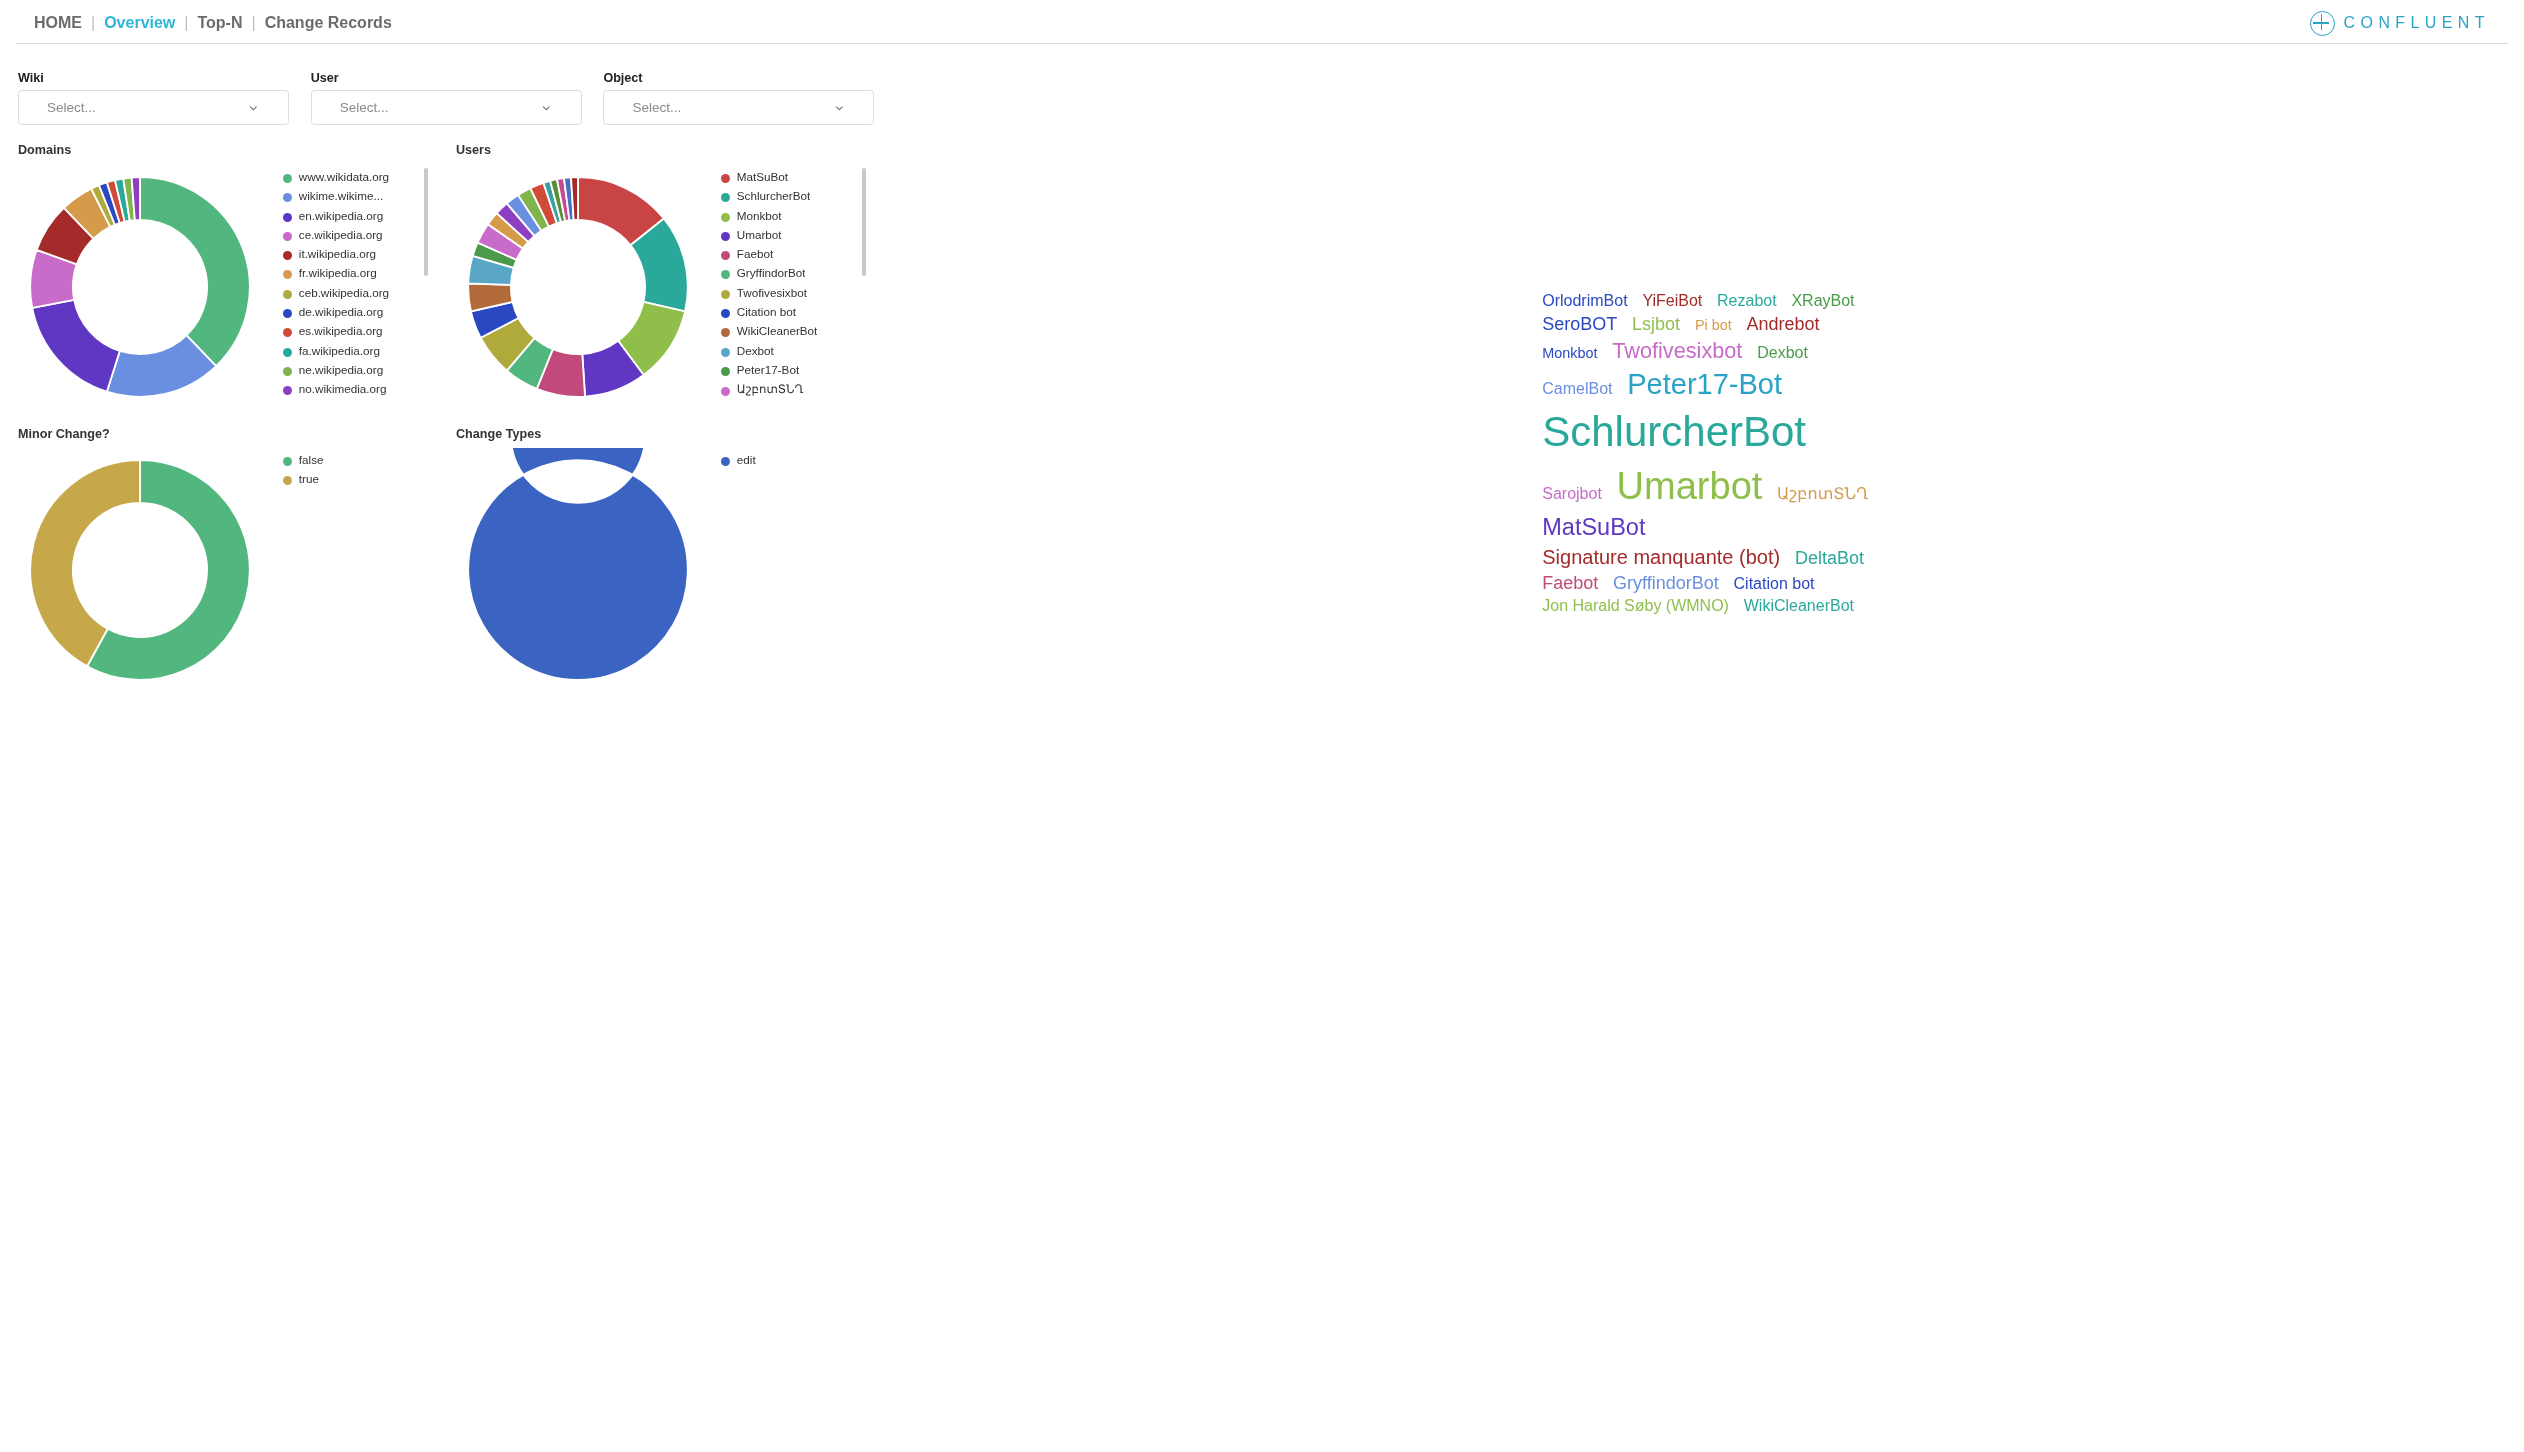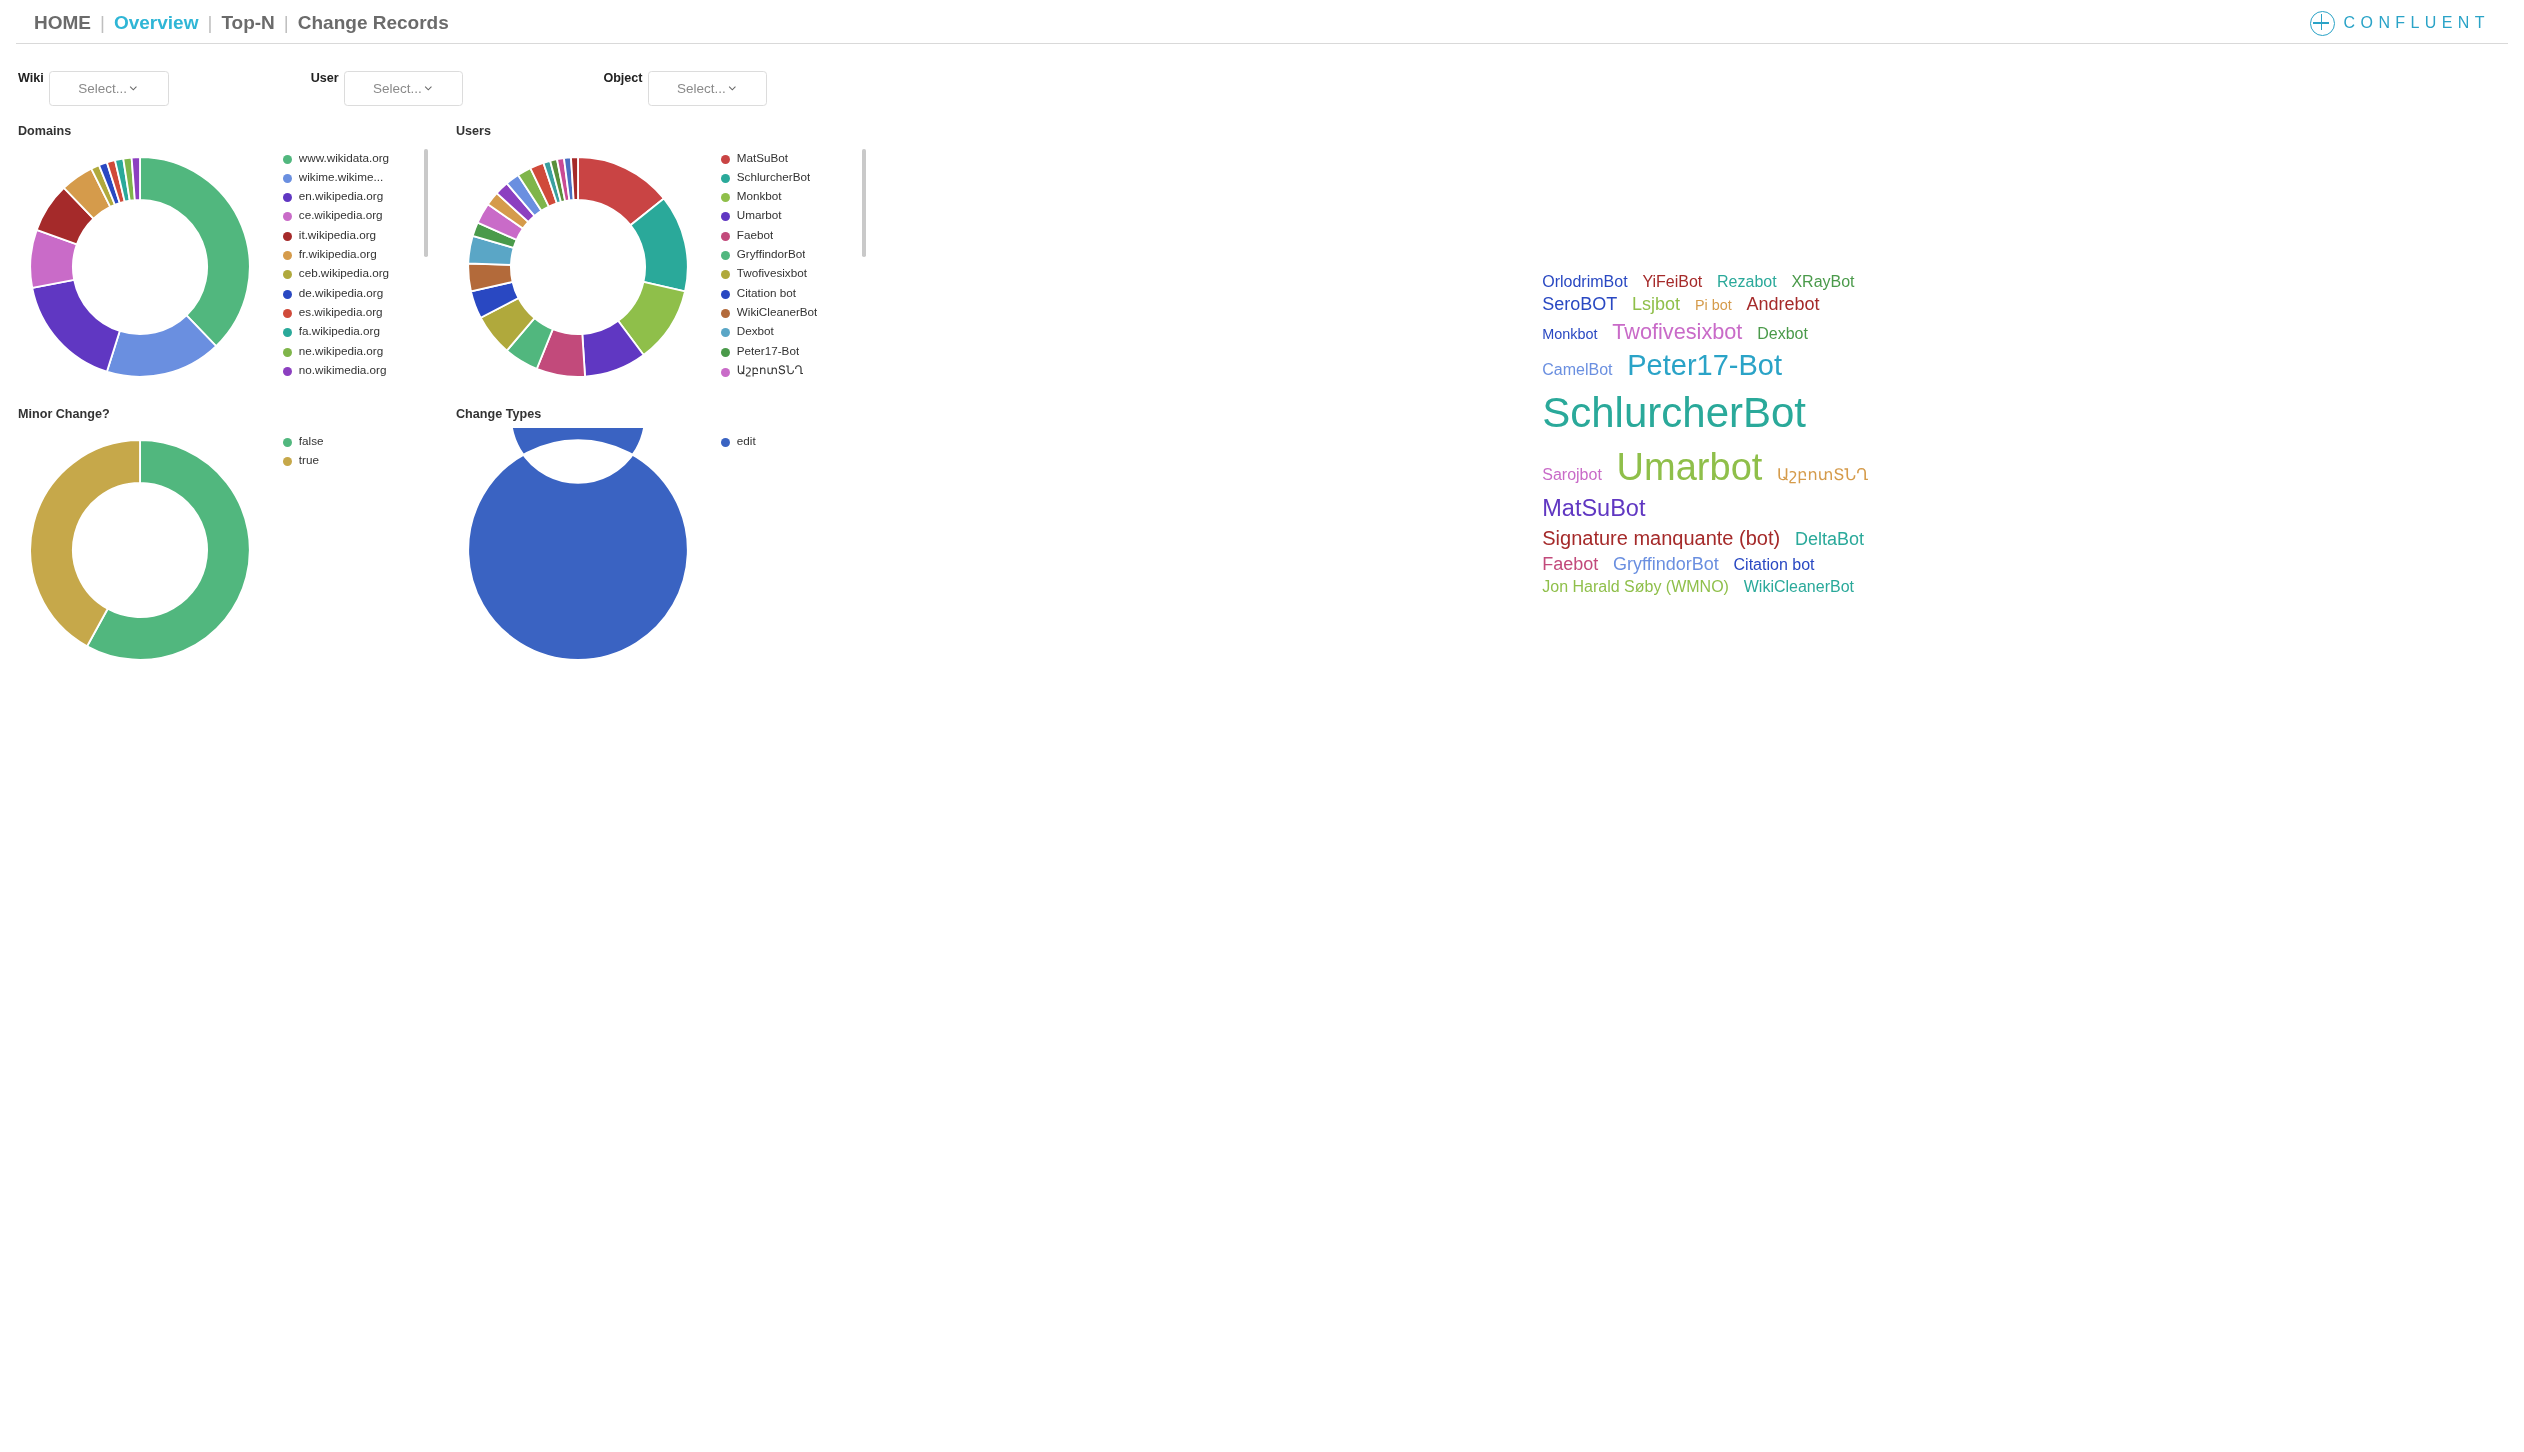--- a/index.html
+++ b/index.html
@@ -1,29 +1,29 @@
 <!DOCTYPE html>
 <html style="font-size:14.4px"><head>
   <meta charset="utf-8">
   <style>
     * { box-sizing: border-box; margin: 0; padding: 0; }
     body { font-family: -apple-system, BlinkMacSystemFont, "Segoe UI", Helvetica, Arial, sans-serif; background: #fff; color: #333; }
     .topbar { display: flex; align-items: center; padding: 10.8px 18px 7.2px; border-bottom: 1.8px solid #d9d9d9; margin: 0 16px; }
-    .nav { display: flex; align-items: center; gap: 9px; font-size: 19px; font-weight: 700; color: #6b6b6b; }
+    .nav { display: flex; align-items: center; gap: 9px; font-size: 16px; font-weight: 700; color: #6b6b6b; }
     .nav-sep { color: #bfbfbf; font-weight: 400; }
     .nav-item { cursor: pointer; }
     .nav-item.active { color: #2fb6d6; }
     .brand { margin-left: auto; display: flex; align-items: center; gap: 9px; color: #2aa3c7; letter-spacing: 5.4px; font-weight: 400; font-size: 16px; }
     .brand-icon { width: 25px; height: 25px; border: 1.8px solid #2aa3c7; border-radius: 50%; position: relative; }
     .brand-icon::before, .brand-icon::after { content:""; position:absolute; background:#2aa3c7; }
     .brand-icon::before { width: 16px; height: 1.8px; left: 2.7px; top: 10px; }
     .brand-icon::after  { width: 1.8px; height: 16px; left: 10px; top: 2.7px; }
 
     .filters { display: flex; gap: 21.7px; padding: 27px 18px 9px; }
-    .filter { display: flex; flex-direction: row; gap: 5.4px; width: 271px; }
+    .filter { display: flex; flex-direction: column; gap: 5.4px; width: 271px; }
     .filter label { font-size: 12.6px; font-weight: 700; color: #222; }
     .select { display: flex; align-items: center; justify-content: space-between; border: 0.9px solid #dcdcdc; border-radius: 3.6px; padding: 9px 28px; color: #8a8a8a; font-size: 13.5px; background: #fff; cursor: pointer; }
     .chev { width: 12.6px; height: 12.6px; display: inline-flex; align-items: center; justify-content: center; }
 
     .panels { display: flex; padding: 9px 18px 18px; gap: 21.7px; }
     .left-grid { display: grid; grid-template-columns: 433px 433px; gap: 18px 5px; }
     .panel { }
     .panel-title { font-size: 12.6px; font-weight: 700; margin-bottom: 7.2px; }
     .chart-row { display: flex; gap: 12.6px; }
     .legend-wrap { position: relative; width: 153px; height: 244px; }

